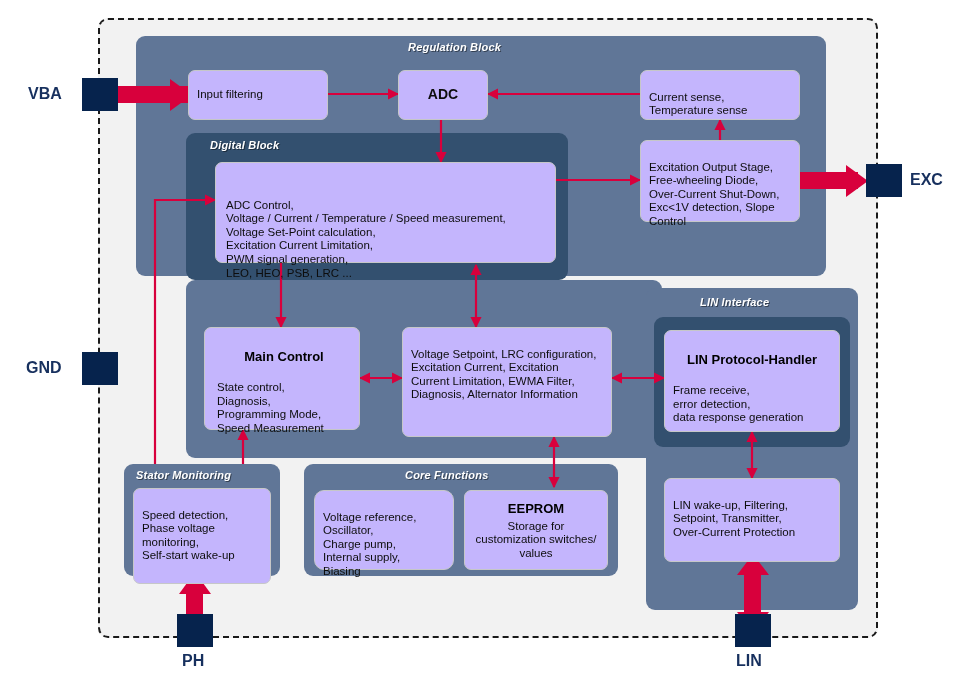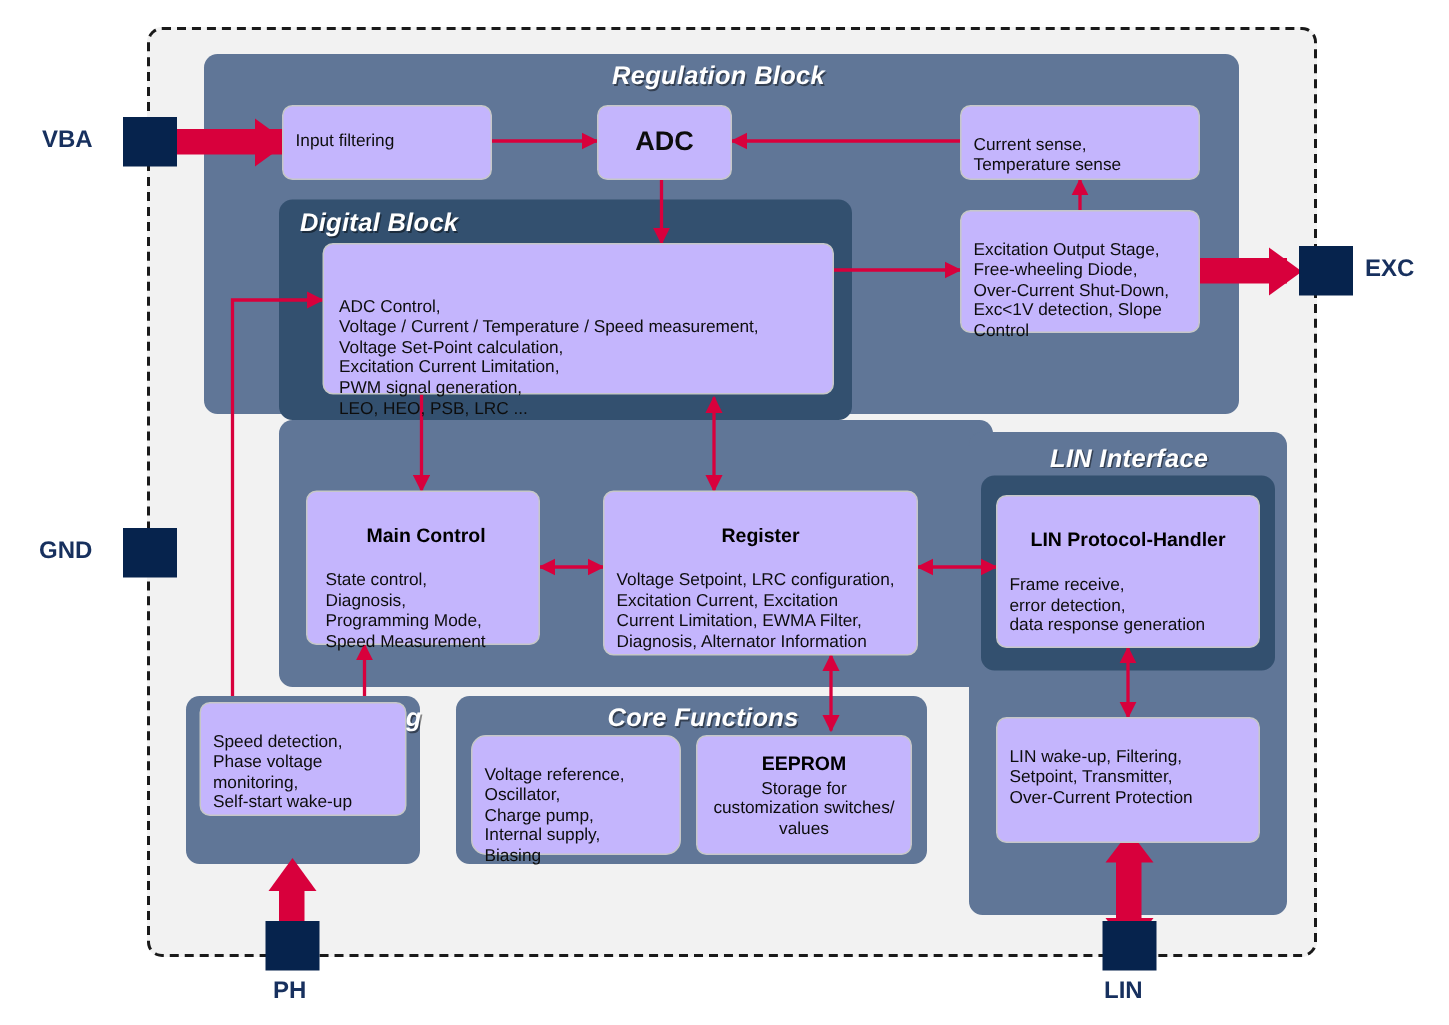--- a/index.html
+++ b/index.html
@@ -15,59 +15,59 @@
     border:2px dashed #1a1a1a;border-radius:10px;background:#f2f2f2;
   }
 
   
   .grp{border-radius:9px;}
   .grp-mid{background:#607697;}
   .grp-dark{background:#33506f;}
 
   .grp-title{
     position:absolute;color:#ffffff;font-style:italic;font-weight:bold;
-    font-size:17px;letter-spacing:.2px;
+    font-size:11px;letter-spacing:.2px;
     text-shadow:1px 1px 0 rgba(0,0,0,.45);
     white-space:nowrap;
   }
 
   
   .box{
     position:absolute;box-sizing:border-box;background:#c4b5fd;
     border:1px solid #c6c7c8;border-radius:7px;
     color:#0d0d0d;font-size:11.5px;line-height:13.6px;
     padding:6px 8px;white-space:pre-line;
   }
   .box .hd{
     display:block;text-align:center;font-weight:bold;font-size:13px;
     line-height:17px;color:#000;margin-bottom:3px;
   }
   .box.ctr{text-align:center;}
   .box.vctr{display:flex;flex-direction:column;justify-content:center;}
   .box.big-only{display:flex;align-items:center;justify-content:center;
-                font-weight:bold;font-size:18px;}
+                font-weight:bold;font-size:14px;}
   .box.lbl-left{display:flex;align-items:center;}
 
   
   .pin{position:absolute;background:#06234d;}
   .pin-label{position:absolute;color:#17305e;font-weight:bold;font-size:16px;
              white-space:nowrap;}
   svg.ovl{position:absolute;left:0;top:0;width:966px;height:683px;
           pointer-events:none;overflow:visible;}
 </style>
 </head>
 <body>
 
 <div class="abs" id="chip-boundary"></div>
 
 <div class="abs grp grp-mid" style="left:136px;top:36px;width:690px;height:240px;"></div>
 <div class="grp-title" style="left:408px;top:41px;">Regulation Block</div>
 
 <div class="abs grp grp-dark" style="left:186px;top:133px;width:382px;height:147px;"></div>
-<div class="grp-title" style="left:200px;top:139px;">Digital Block</div>
+<div class="grp-title" style="left:210px;top:139px;">Digital Block</div>
 
 <div class="abs grp grp-mid" style="left:186px;top:280px;width:476px;height:178px;"></div>
 
 <div class="abs grp grp-mid" style="left:646px;top:288px;width:212px;height:322px;"></div>
 <div class="grp-title" style="left:700px;top:296px;">LIN Interface</div>
 
 <div class="abs grp grp-dark" style="left:654px;top:317px;width:196px;height:130px;"></div>
 
 <div class="abs grp grp-mid" style="left:124px;top:464px;width:156px;height:112px;"></div>
 <div class="grp-title" style="left:136px;top:469px;">Stator Monitoring</div>
@@ -166,41 +166,40 @@
 
 <div class="box" style="left:204px;top:327px;width:156px;height:103px;padding-left:12px;">
   <span class="hd">Main Control</span>
   <span>State control,
 Diagnosis,
 Programming Mode,
 Speed Measurement</span>
 </div>
 
 <div class="box" style="left:402px;top:327px;width:210px;height:110px;">
-  <span class="hd">Register</span>
   <span>Voltage Setpoint, LRC configuration,
 Excitation Current, Excitation
 Current Limitation, EWMA Filter,
 Diagnosis, Alternator Information</span>
 </div>
 
 <div class="box" style="left:664px;top:330px;width:176px;height:102px;">
   <span class="hd">LIN Protocol-Handler</span>
   <span>Frame receive,
 error detection,
 data response generation</span>
 </div>
 
 <div class="box" style="left:664px;top:478px;width:176px;height:84px;">
   <span>LIN wake-up, Filtering,
 Setpoint, Transmitter,
 Over-Current Protection</span>
 </div>
 
-<div class="box" style="left:133px;top:468px;width:138px;height:76px;">
+<div class="box" style="left:133px;top:488px;width:138px;height:96px;">
   <span>Speed detection,
 Phase voltage
 monitoring,
 Self-start wake-up</span>
 </div>
 
 <div class="box" style="left:314px;top:490px;width:140px;height:80px;border-radius:10px;">
   <span>Voltage reference,
 Oscillator,
 Charge pump,

